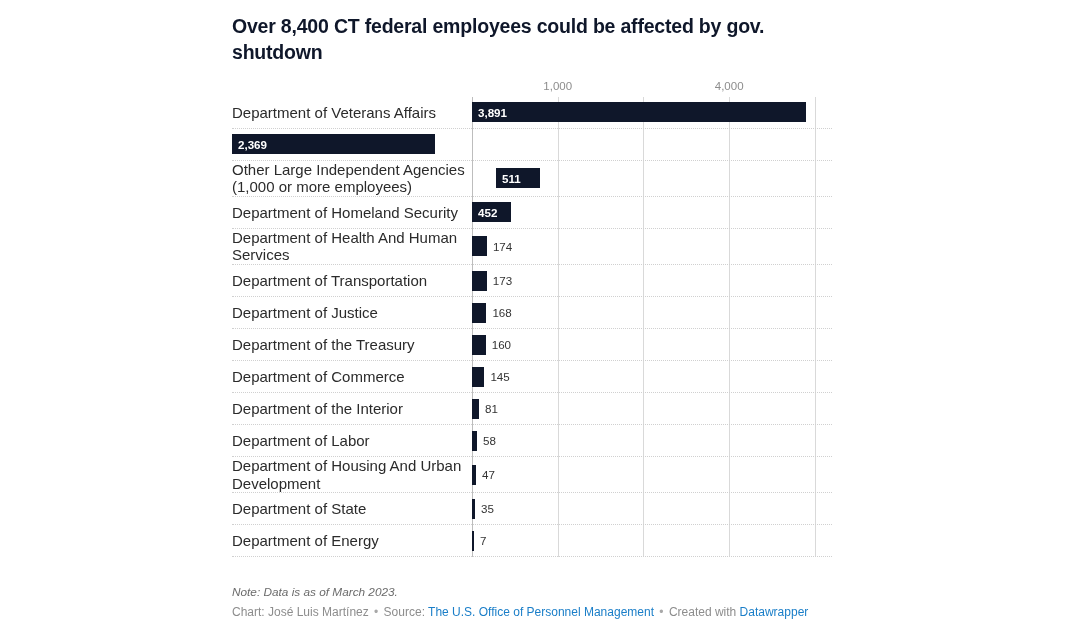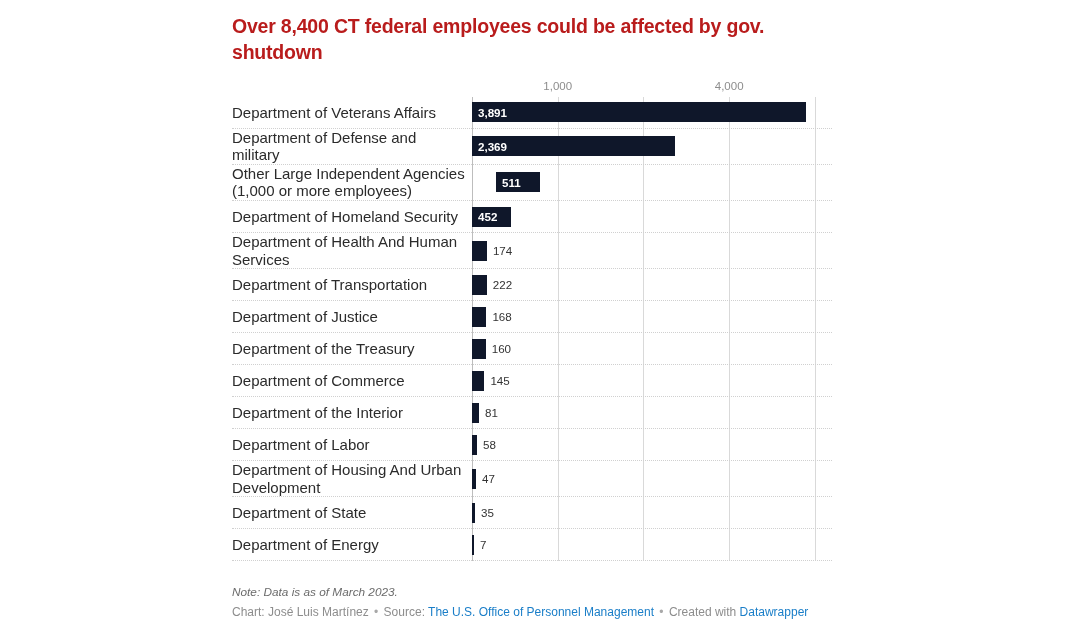--- a/index.html
+++ b/index.html
@@ -23,21 +23,21 @@
   .chart-wrap {
     position: absolute;
     left: 232px;
     top: 14px;
     width: 614px;
   }
   .chart-title {
     font-size: 19.5px;
     font-weight: bold;
     line-height: 1.33;
-    color: #b91c1c;
+    color: #0f172a;
     letter-spacing: -0.2px;
     margin: 0 0 14px 0;
     width: 600px;
   }
 
   
   .plot {
     position: relative;
     width: 600px;
   }
@@ -180,21 +180,20 @@
           </div>
       <div class="bar-row">
             <div class="row-label">Department of Veterans Affairs</div>
             <div class="bar-area">
               <div class="bar" style="width: 333.514px;">
                 <span class="val-in">3,891</span>
               </div>
             </div>
           </div>
           <div class="bar-row">
-            <div class="row-label">Department of Defense and military</div>
             <div class="bar-area">
               <div class="bar" style="width: 203.057px;">
                 <span class="val-in">2,369</span>
               </div>
             </div>
           </div>
           <div class="bar-row">
             <div class="row-label">Other Large Independent Agencies (1,000 or more employees)</div>
             <div class="bar-area">
               <div class="bar" style="width: 43.8px; margin-left: 24px;">
@@ -214,21 +213,21 @@
             <div class="row-label">Department of Health And Human Services</div>
             <div class="bar-area">
               <div class="bar" style="width: 14.9143px;"></div>
               <span class="val-out">174</span>
             </div>
           </div>
           <div class="bar-row">
             <div class="row-label">Department of Transportation</div>
             <div class="bar-area">
               <div class="bar" style="width: 14.8286px;"></div>
-              <span class="val-out">222</span>
+              <span class="val-out">173</span>
             </div>
           </div>
           <div class="bar-row">
             <div class="row-label">Department of Justice</div>
             <div class="bar-area">
               <div class="bar" style="width: 14.4px;"></div>
               <span class="val-out">168</span>
             </div>
           </div>
           <div class="bar-row">

